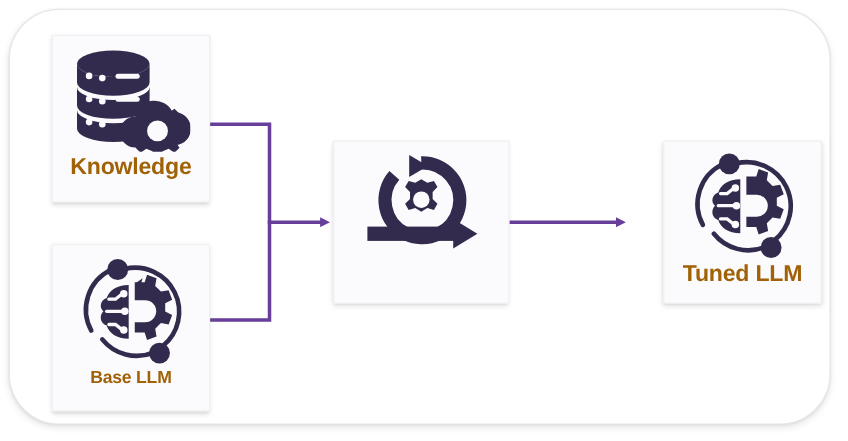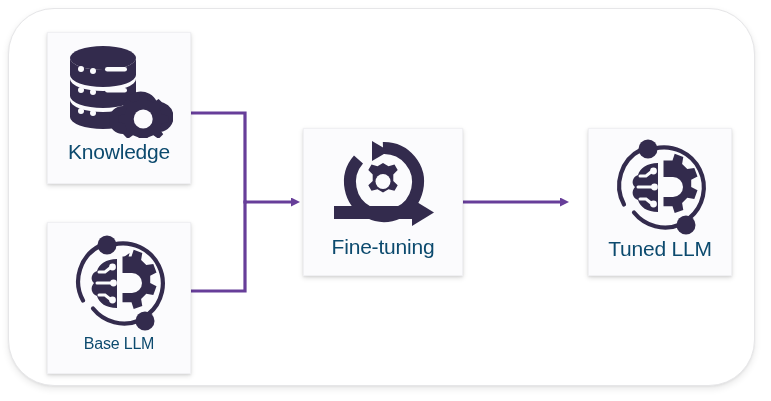--- a/index.html
+++ b/index.html
@@ -48,22 +48,22 @@
     display: flex;
     flex-direction: column;
     align-items: center;
     justify-content: flex-start;
   }
   .node-icon {
     display: block;
   }
   .node-label {
     font-family: "Liberation Sans", sans-serif;
-    font-weight: normal;
-    color: #0c4a6e;
+    font-weight: bold;
+    color: #a16207;
     text-align: right;
     letter-spacing: -0.2px;
     white-space: nowrap;
   }
 
   
   #node-knowledge {
     left: 47px;  top: 32px;  width: 144px; height: 152px;
   }
   #node-knowledge .node-icon { margin-top: 9px; }
@@ -75,21 +75,21 @@
   #node-base-llm .node-icon { margin-top: 12px; }
   #node-base-llm .node-label { font-size: 16px; margin-top: 4px; }
 
   #node-fine-tuning {
     left: 303px; top: 128px; width: 160px; height: 148px;
   }
   #node-fine-tuning .node-icon { margin-top: 10px; }
   #node-fine-tuning .node-label { font-size: 21px; margin-top: 4px; }
 
   #node-tuned-llm {
-    left: 588px; top: 128px; width: 144px; height: 148px;
+    left: 603px; top: 128px; width: 144px; height: 148px;
   }
   #node-tuned-llm .node-icon { margin-top: 10px; }
   #node-tuned-llm .node-label { font-size: 21px; margin-top: 2px; }
 </style>
 </head>
 <body>
 
 <div id="screen">
 
   <div class="canvas-panel"></div>
@@ -214,21 +214,20 @@
                  l0,6.4 l4.4,4.4 l-3.2,5.5 l-6.0,-1.6
                  l-5.5,3.2 l-5.5,-3.2 l-6.0,1.6 l-3.2,-5.5
                  l4.4,-4.4 l0,-6.4 l-4.4,-4.4 l3.2,-5.5
                  l6.0,1.6 Z"></path>
       </g>
       <circle cx="55" cy="42.5" r="7.5" fill="#fbfbfd"></circle>
 
       <rect x="6" y="67" width="82" height="13" fill="#332b4d"></rect>
       <path d="M84,60 L106,73.5 L84,87 Z" fill="#332b4d"></path>
     </svg>
-    <div class="node-label">Fine-tuning</div>
   </div>
 
   <div class="node" id="node-tuned-llm">
     <svg class="node-icon" width="100" height="96" viewBox="0 0 100 96" xmlns="http://www.w3.org/2000/svg">
       <g fill="none" stroke="#332b4d" stroke-width="4.2" stroke-linecap="round">
         <path d="M31.5,10.5 A40,40 0 0 0 14,65.5"></path>
         <path d="M24,73.5 A40,40 0 0 0 70.5,85.5"></path>
         <path d="M79,79.5 A40,40 0 0 0 44.5,9.5"></path>
       </g>
       <circle cx="38" cy="10" r="9.5" fill="#332b4d"></circle>

